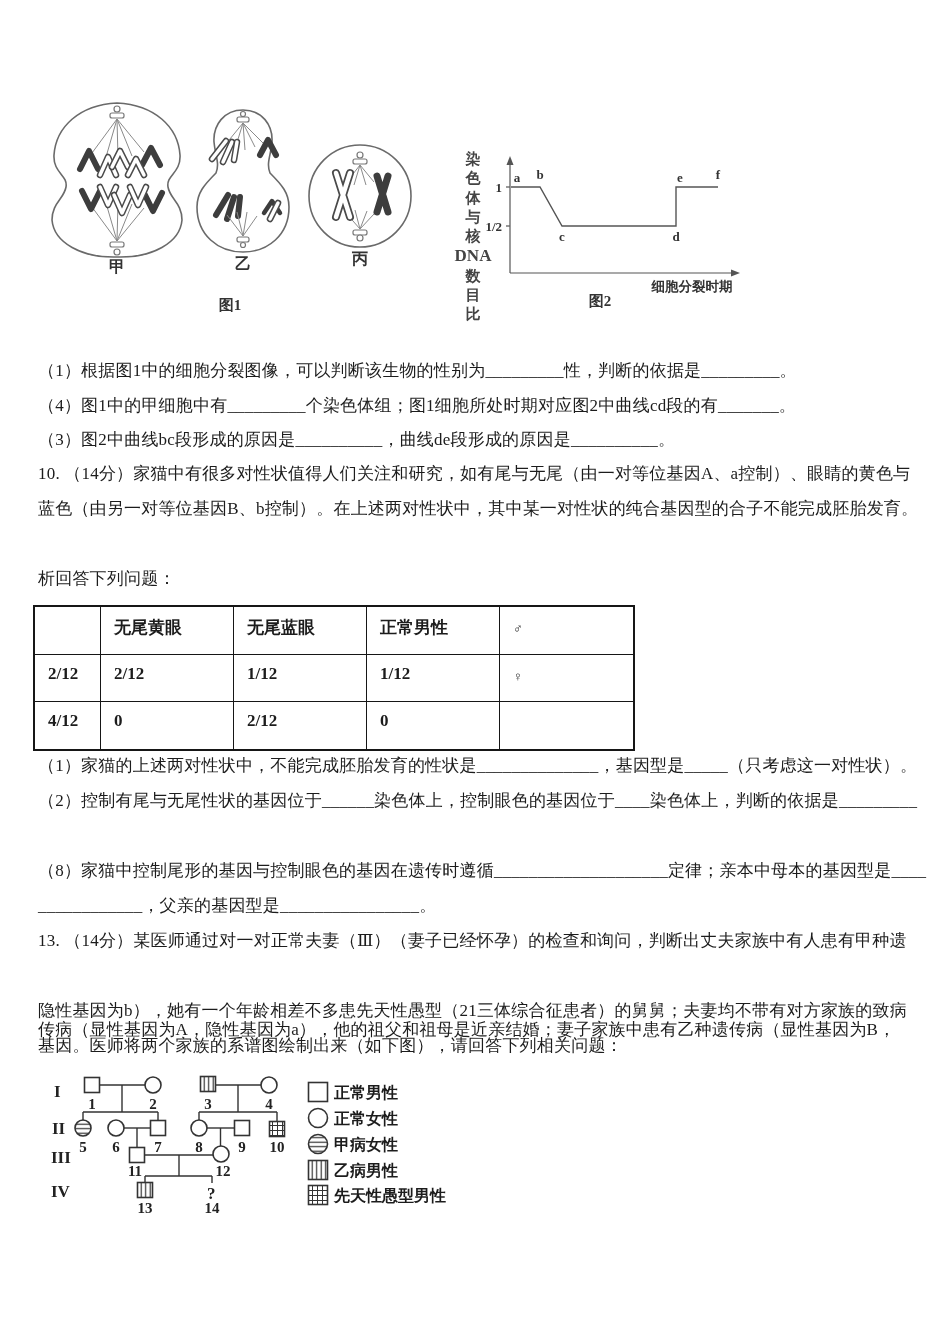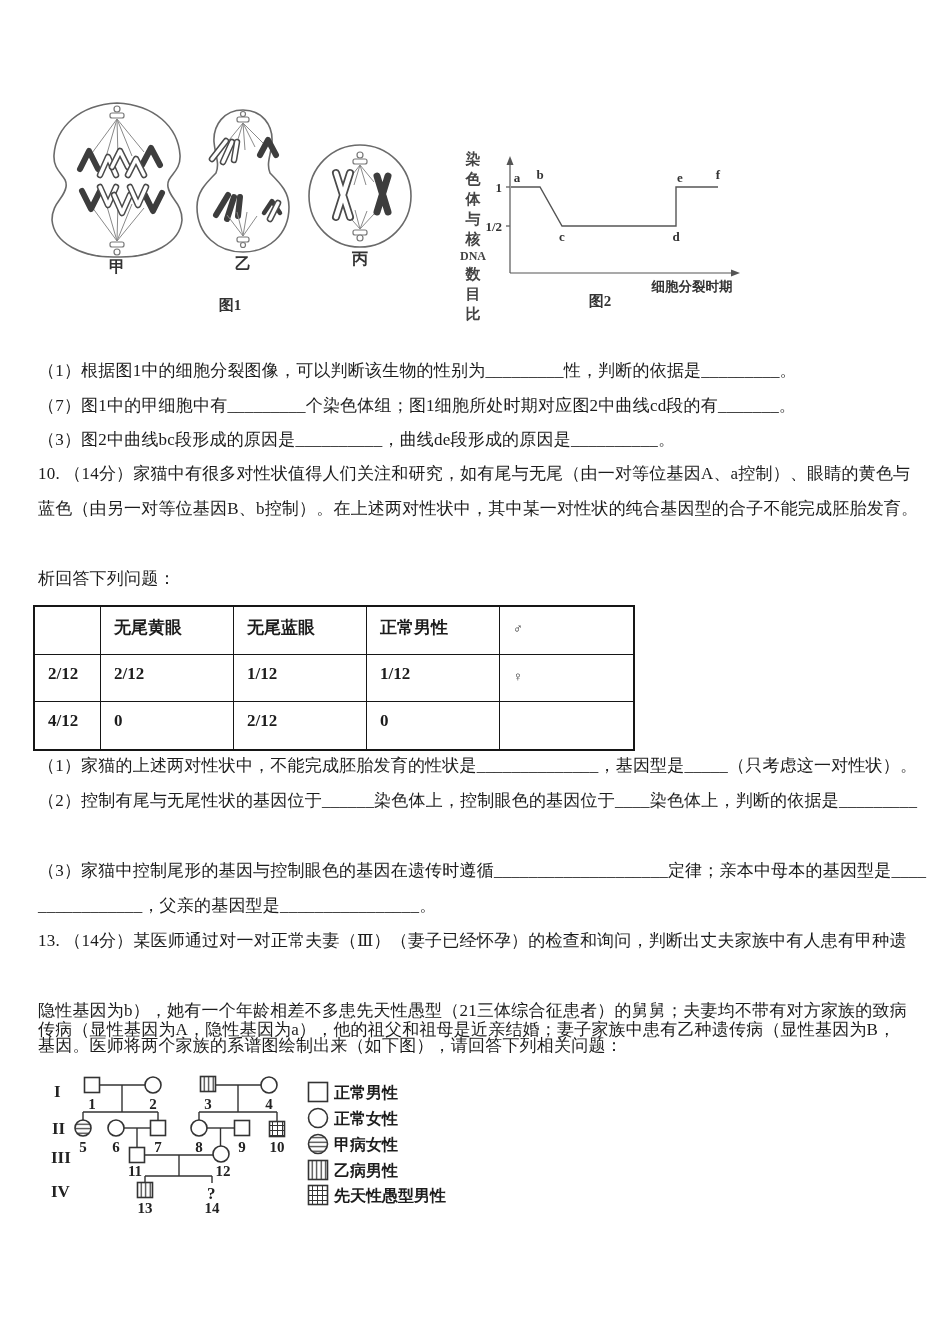--- a/index.html
+++ b/index.html
@@ -12,21 +12,21 @@
   .tl{
     position:absolute;left:38px;white-space:pre;
     font-size:17px;font-weight:400;letter-spacing:0.2px;line-height:22px;
   }
   
   .ylab{
     position:absolute;left:456px;top:150px;width:34px;height:174px;
     display:flex;flex-direction:column;justify-content:space-between;align-items:center;
     font-size:15px;font-weight:600;color:#444;
   }
-  .ylab .dna{font-size:12px;font-weight:700;letter-spacing:0;}
+  .ylab .dna{font-size:17px;font-weight:700;letter-spacing:0;}
   
   .cat-table{
     position:absolute;left:33px;top:605px;
     display:grid;grid-template-columns:66px 133px 133px 133px 133px;
     grid-template-rows:48px 47px 47px;
     border:2px solid #161616;background:#fff;
   }
   .cat-table>div{
     border-right:1.6px solid #161616;border-bottom:1.6px solid #161616;
     padding:9px 0 0 13px;font-size:17px;font-weight:700;box-sizing:border-box;
@@ -156,21 +156,21 @@
     <text class="figtext" x="90" y="34" font-size="13" text-anchor="middle">b</text>
     <text class="figtext" x="112" y="96" font-size="13" text-anchor="middle">c</text>
     <text class="figtext" x="226" y="96" font-size="13" text-anchor="middle">d</text>
     <text class="figtext" x="230" y="37" font-size="13" text-anchor="middle">e</text>
     <text class="figtext" x="268" y="34" font-size="13" text-anchor="middle">f</text>
     <text class="figtext" x="242" y="146" font-size="13.5" font-weight="700" text-anchor="middle">细胞分裂时期</text>
     <text class="figtext" x="150" y="161" font-size="15" text-anchor="middle">图2</text>
   </svg>
 
   <div class="tl" style="top:360px">（1）根据图1中的细胞分裂图像，可以判断该生物的性别为_________性，判断的依据是_________。</div>
-  <div class="tl" style="top:395px">（7）图1中的甲细胞中有_________个染色体组；图1细胞所处时期对应图2中曲线cd段的有_______。</div>
+  <div class="tl" style="top:395px">（4）图1中的甲细胞中有_________个染色体组；图1细胞所处时期对应图2中曲线cd段的有_______。</div>
   <div class="tl" style="top:429px">（3）图2中曲线bc段形成的原因是__________，曲线de段形成的原因是__________。</div>
 
   <div class="tl" style="top:463px">10. （14分）家猫中有很多对性状值得人们关注和研究，如有尾与无尾（由一对等位基因A、a控制）、眼睛的黄色与</div>
   <div class="tl" style="top:498px">蓝色（由另一对等位基因B、b控制）。在上述两对性状中，其中某一对性状的纯合基因型的合子不能完成胚胎发育。</div>
   <div class="tl" style="top:568px">析回答下列问题：</div>
 
   <div class="cat-table">
     <div></div>
     <div>无尾黄眼</div>
     <div>无尾蓝眼</div>
@@ -182,21 +182,21 @@
     <div>1/12</div>
     <div class="sex">♀</div>
     <div>4/12</div>
     <div>0</div>
     <div>2/12</div>
     <div>0</div>
   </div>
 
   <div class="tl" style="top:755px">（1）家猫的上述两对性状中，不能完成胚胎发育的性状是______________，基因型是_____（只考虑这一对性状）。</div>
   <div class="tl" style="top:790px">（2）控制有尾与无尾性状的基因位于______染色体上，控制眼色的基因位于____染色体上，判断的依据是_________</div>
-  <div class="tl" style="top:860px">（3）家猫中控制尾形的基因与控制眼色的基因在遗传时遵循____________________定律；亲本中母本的基因型是____</div>
+  <div class="tl" style="top:860px">（8）家猫中控制尾形的基因与控制眼色的基因在遗传时遵循____________________定律；亲本中母本的基因型是____</div>
   <div class="tl" style="top:895px">____________，父亲的基因型是________________。</div>
 
   <div class="tl" style="top:930px">13. （14分）某医师通过对一对正常夫妻（Ⅲ）（妻子已经怀孕）的检查和询问，判断出丈夫家族中有人患有甲种遗</div>
   <div class="tl" style="top:1019px">传病（显性基因为A，隐性基因为a），他的祖父和祖母是近亲结婚；妻子家族中患有乙种遗传病（显性基因为B，</div>
   <div class="tl" style="top:1000px">隐性基因为b），她有一个年龄相差不多患先天性愚型（21三体综合征患者）的舅舅；夫妻均不带有对方家族的致病</div>
   <div class="tl" style="top:1035px">基因。医师将两个家族的系谱图绘制出来（如下图），请回答下列相关问题：</div>
 
   <svg style="position:absolute;left:40px;top:1068px;" width="460" height="170" viewBox="0 0 460 170">
     <defs>
       <pattern id="hs" width="5" height="4.5" patternUnits="userSpaceOnUse">

